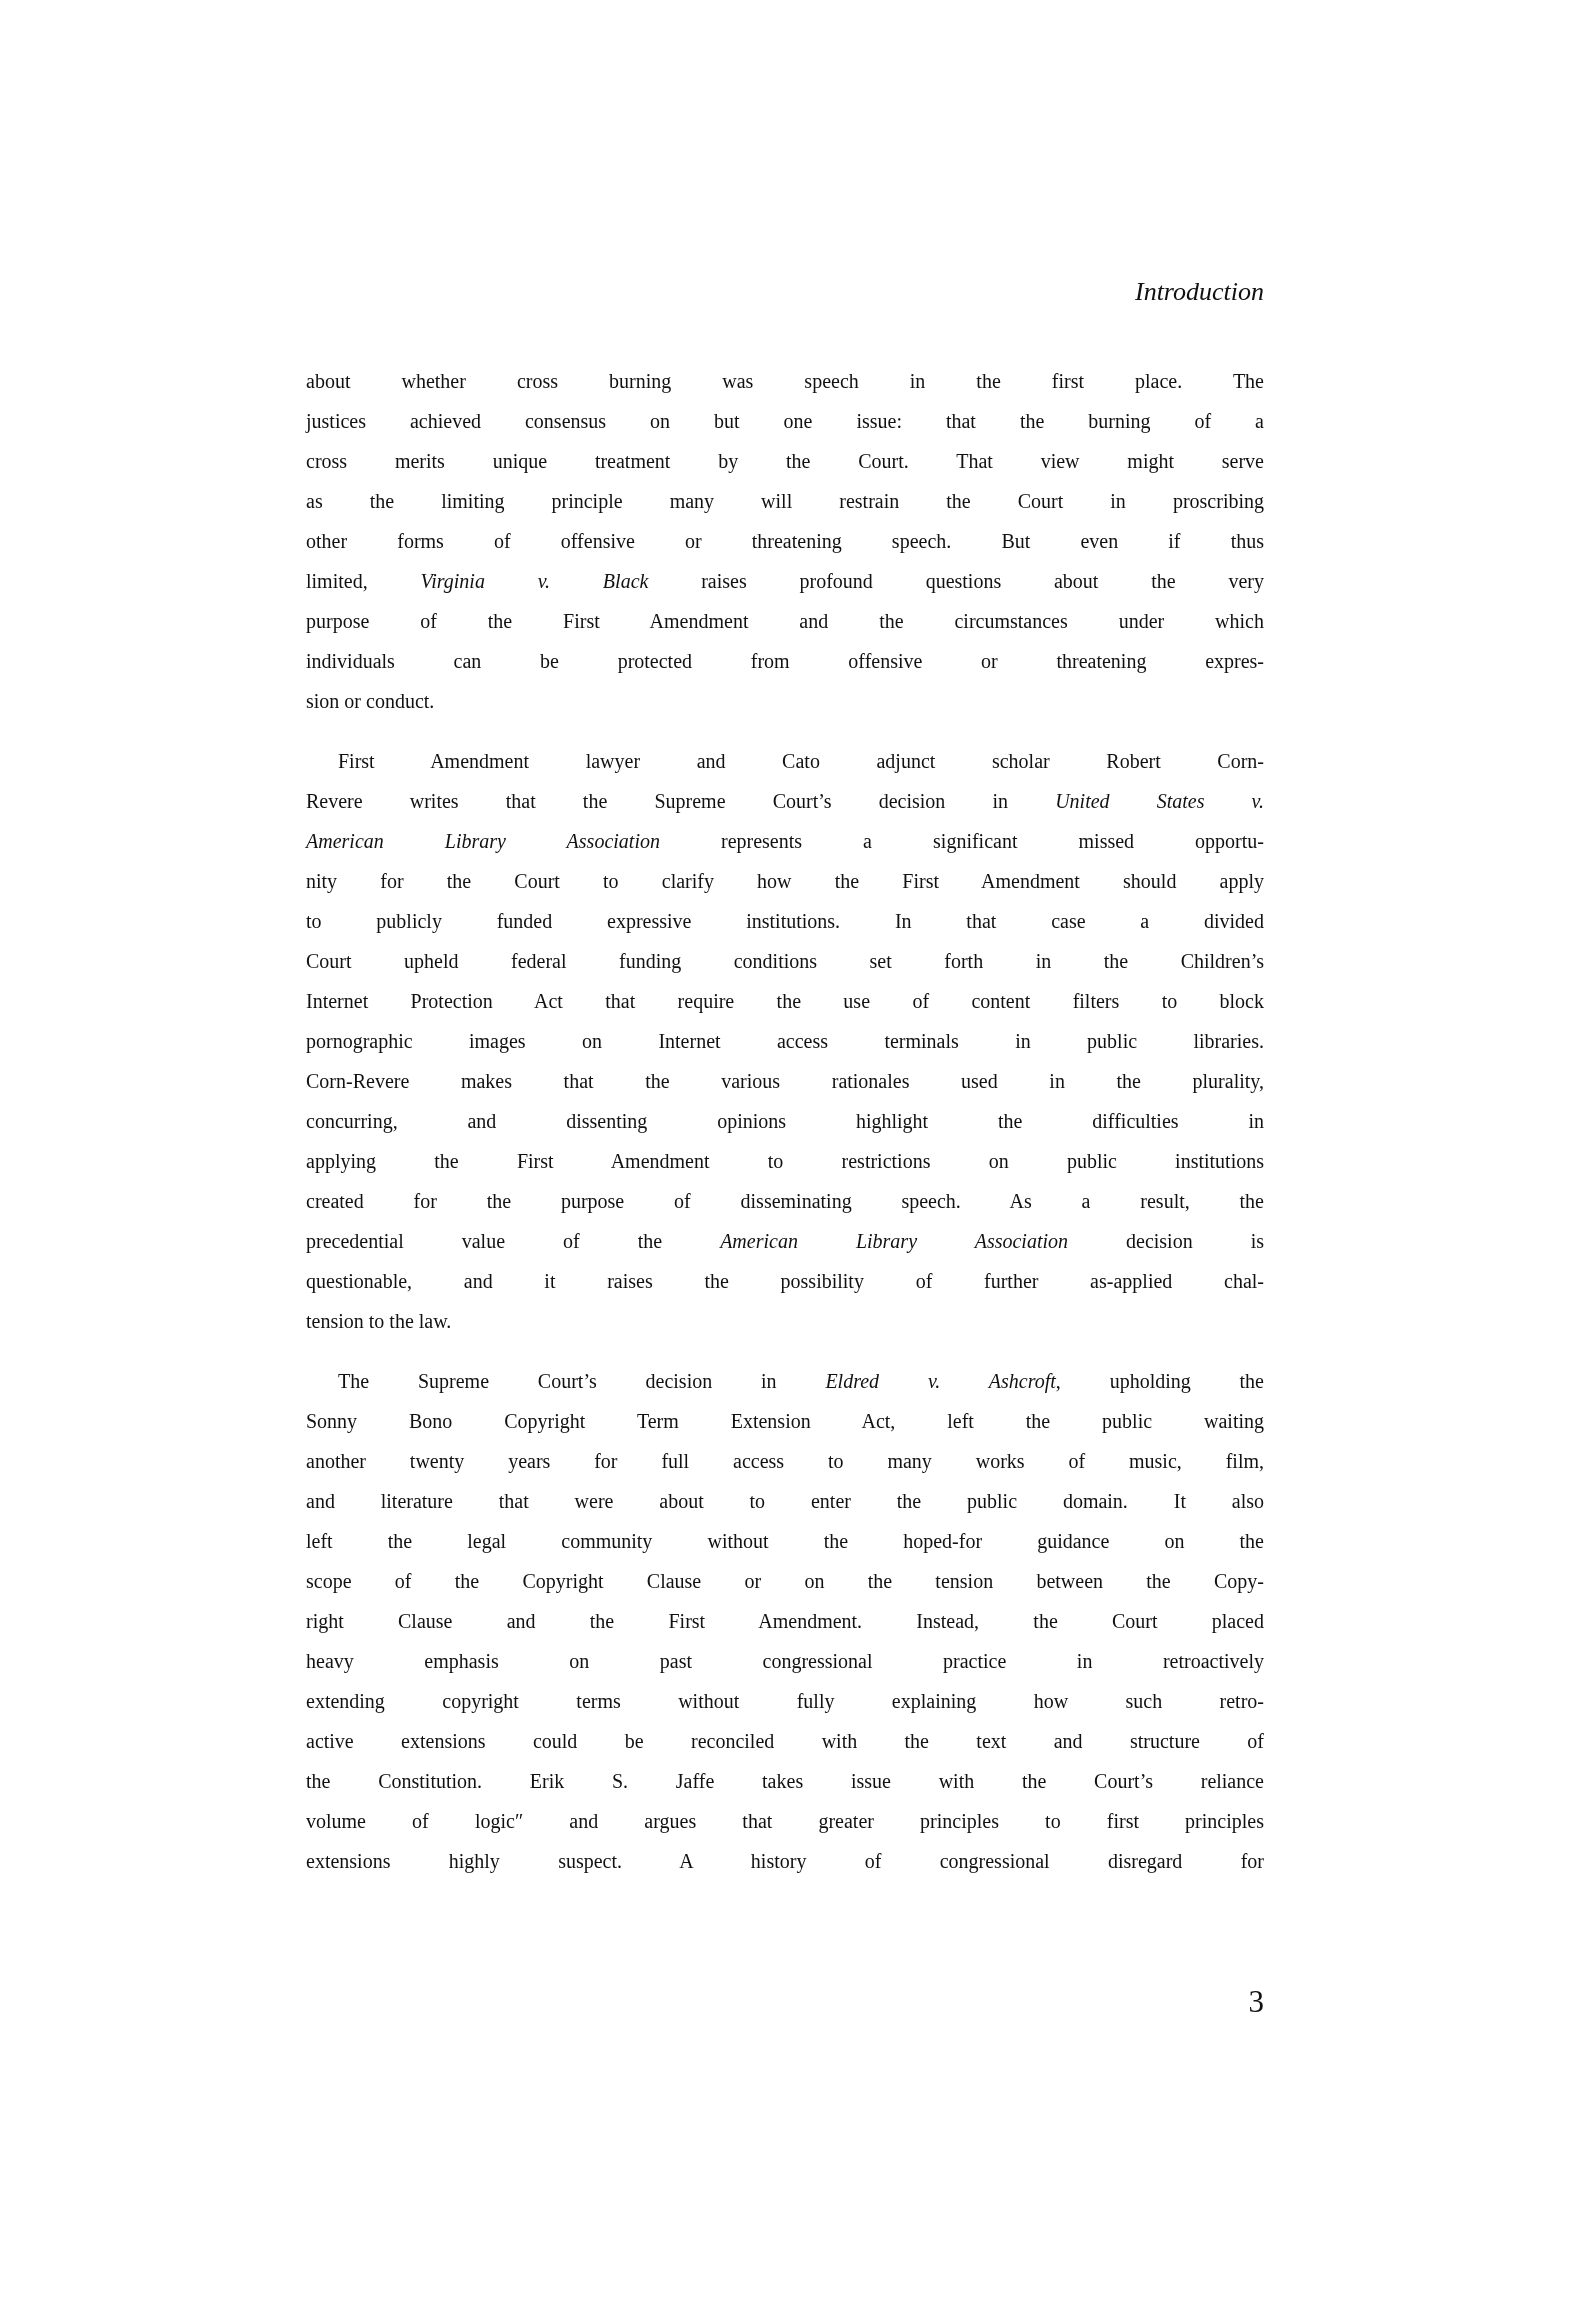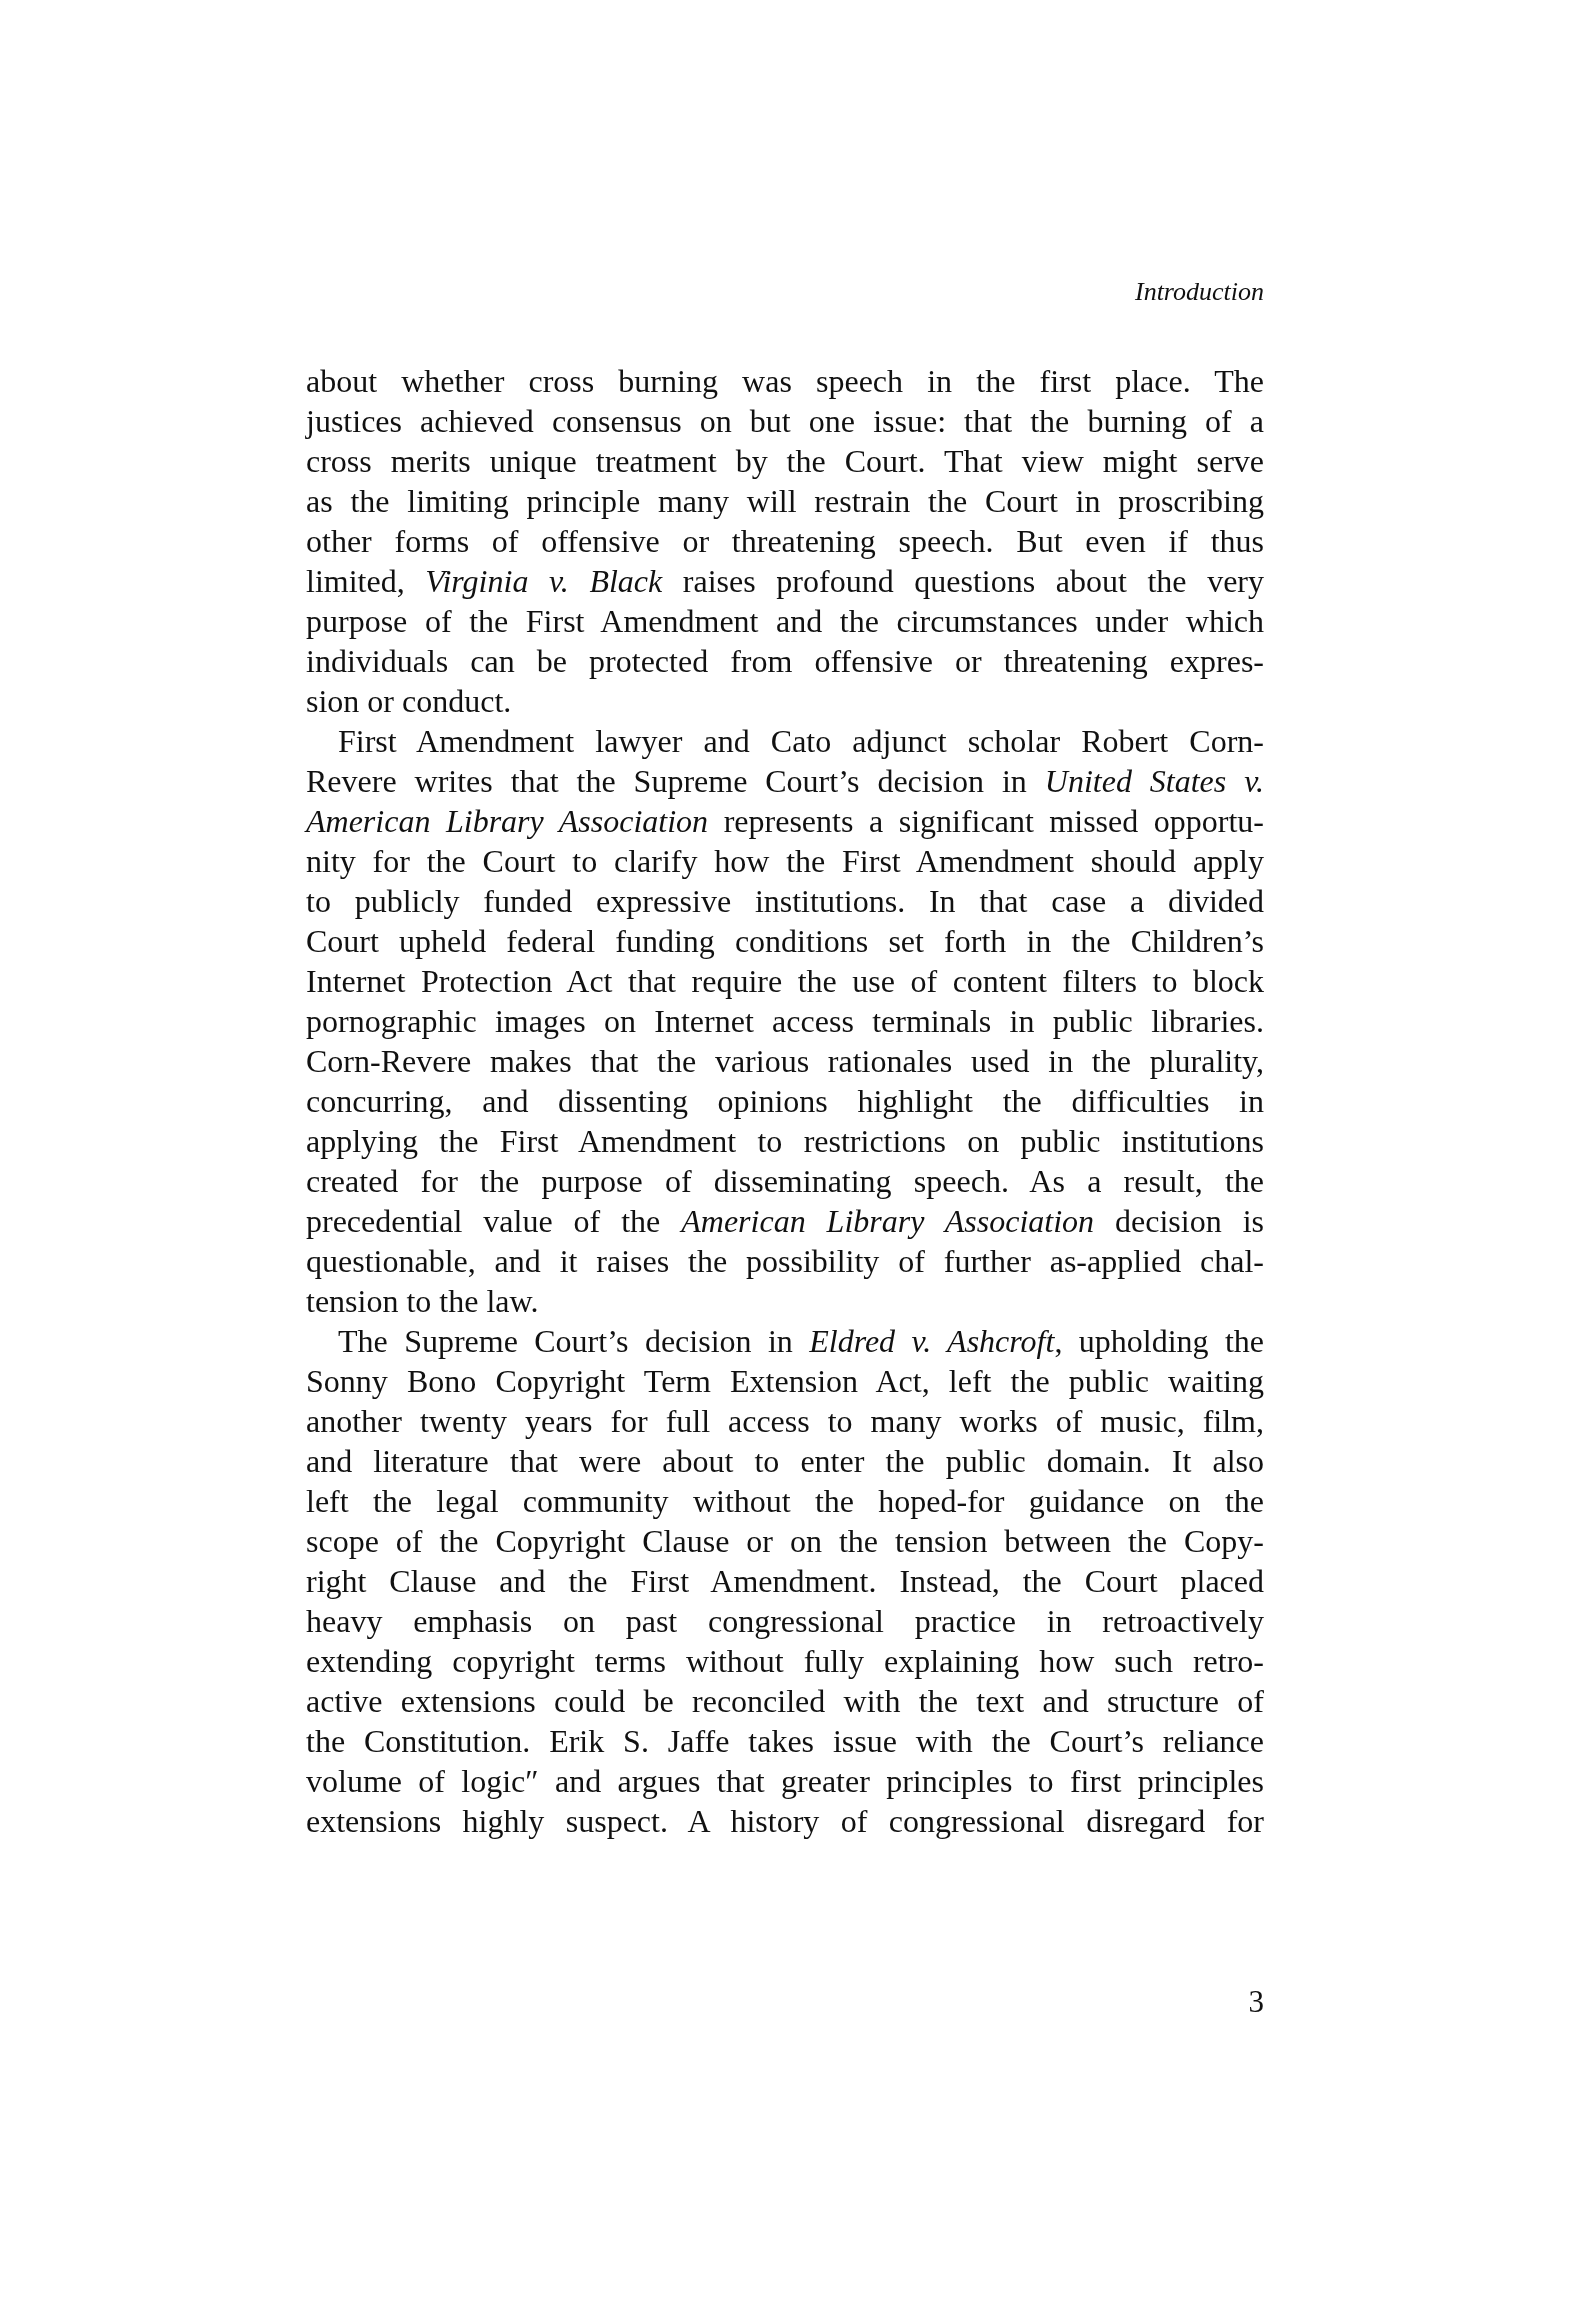--- a/index.html
+++ b/index.html
@@ -7,29 +7,29 @@
   .page { position: absolute; left: 0; top: 0; width: 1586px; height: 2319px; background: #ffffff; }
   .running-head {
     position: absolute; top: 269px; right: 322px;
     font-family: "Liberation Serif", "DejaVu Serif", serif;
     font-style: italic; font-size: 26px; line-height: 46px; color: #111;
     text-align: right; white-space: nowrap;
   }
   .body-text {
     position: absolute; left: 306px; top: 361px; width: 958px;
     font-family: "Liberation Serif", "DejaVu Serif", serif;
-    font-size: 32px; color: #111; letter-spacing: 0;
+    font-size: 20px; color: #111; letter-spacing: 0;
   }
   .line {
     display: block; height: 40px; line-height: 40px;
     text-align: justify; text-align-last: justify;
     white-space: nowrap; overflow: visible;
   }
   .line.last { text-align-last: left; }
-  .line.indent { padding-left: 32px; }
+  .line.indent { padding-left: 32px; margin-top: 20px; }
   .line span.it { font-style: italic; }
   .folio {
     position: absolute; top: 1980px; right: 322px;
     font-family: "Liberation Serif", "DejaVu Serif", serif;
     font-size: 31px; line-height: 43px; color: #111; text-align: right;
   }
 </style>
 </head>
 <body>
 

